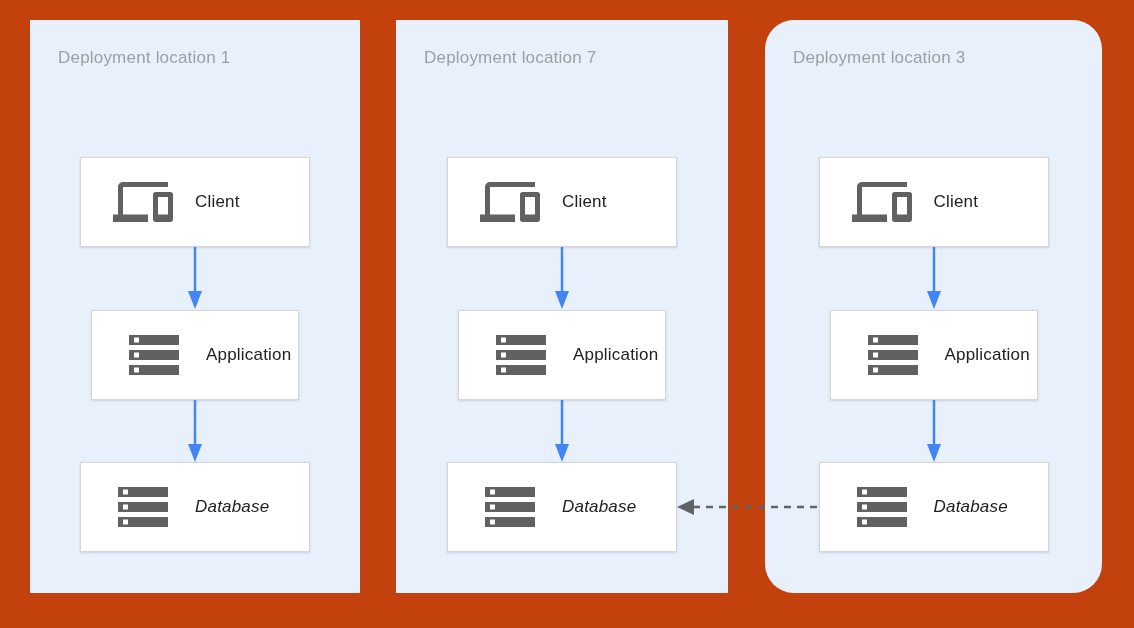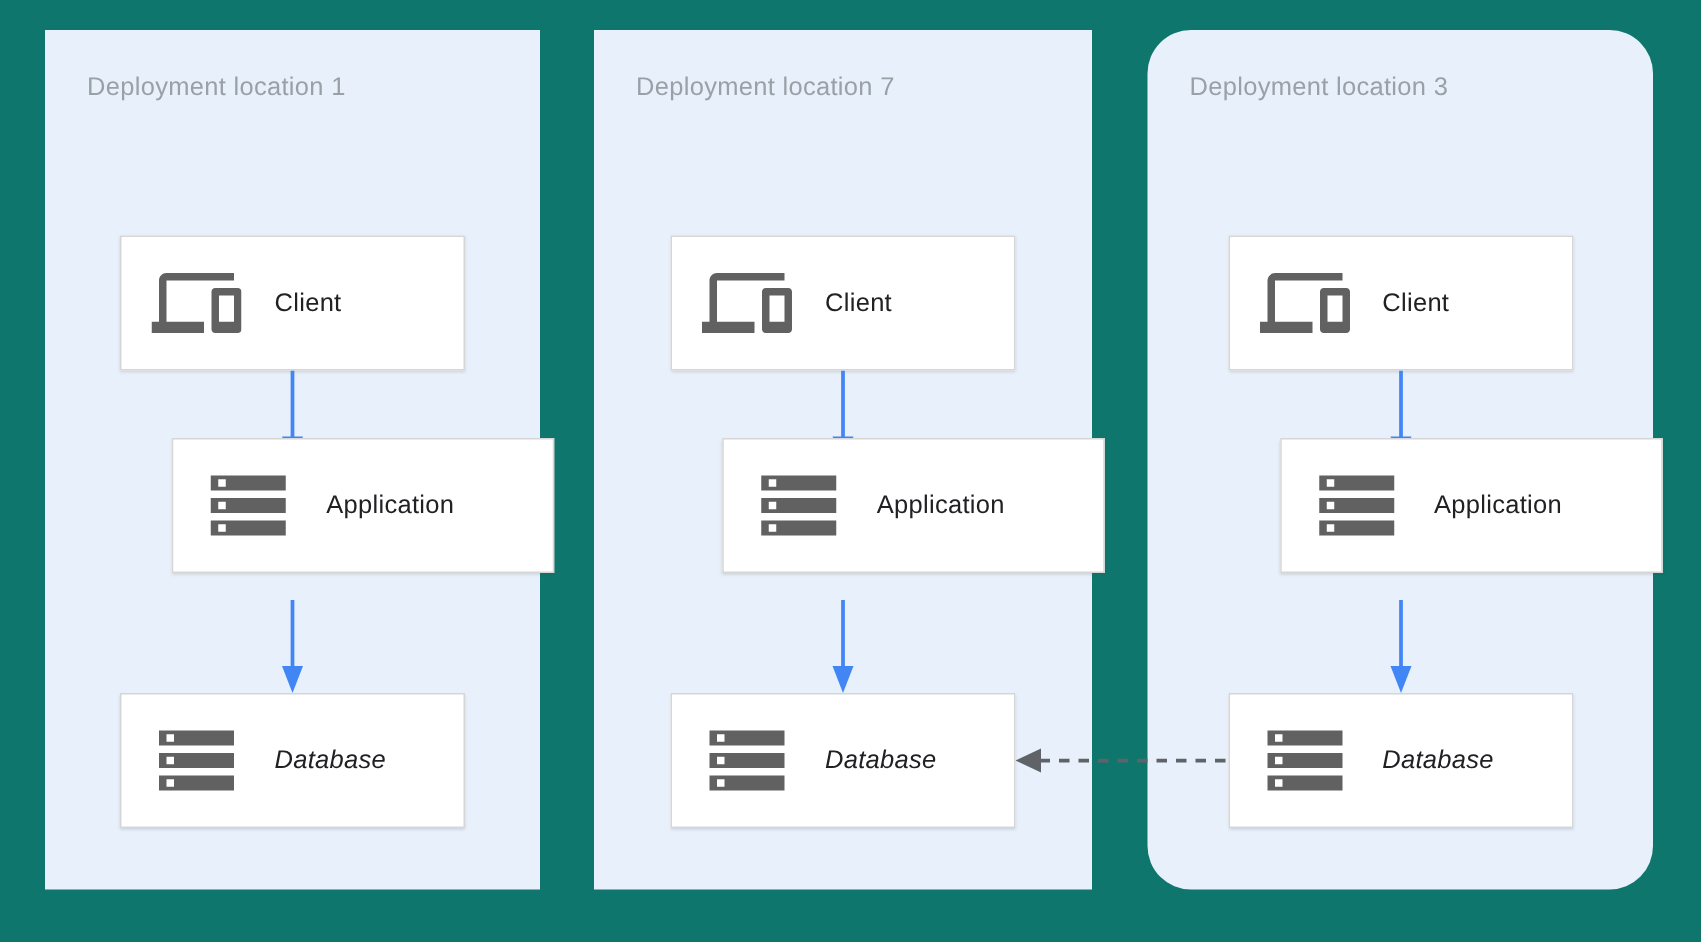--- a/index.html
+++ b/index.html
@@ -1,17 +1,17 @@
 <!DOCTYPE html>
 <html style="--panel-bg: #e8f1fb; --box-border: #d6d6d6; --title-text: #9aa0a6; --label-text: #212124; --icon: #616161; --arrow: #4285f4; --dashed-arrow: #5f6368;"><head>
 <meta charset="utf-8">
 <style>
   html,body { margin:0; padding:0; background:#ffffff; }
   .page {
-    position:relative; width:1134px; height:628px; background:#0f766e;
+    position:relative; width:1134px; height:628px; background:#c2410c;
     font-family:"Liberation Sans", sans-serif; overflow:hidden;
   }
   .panel {
     position:absolute; top:20px; height:573px;
     background:var(--panel-bg, #e8f1fb);
   }
   .panel-1 { left:30px;  width:330px; }
   .panel-2 { left:396px; width:332px; }
   .panel-3 { left:765px; width:337px;border-radius:29px; }
 
@@ -22,24 +22,24 @@
     white-space:nowrap;
   }
 
   .node {
     position:absolute; left:50%; transform:translateX(-50%);
     height:90px; box-sizing:border-box;
     background:#ffffff;
     border:1px solid var(--box-border, #d6d6d6);
     box-shadow:0 1px 2px rgba(60,64,67,.18);
     display:flex; align-items:center;
-    padding-left:20px; gap:22px;
+    padding-left:32px; gap:22px;
   }
   .node-client      { top:137px; width:230px; }
-  .node-application { top:272px; width:255px;margin-left:47px; }
+  .node-application { top:290px; width:208px; }
   .node-database    { top:442px; width:230px;font-style:italic; }
 
   .node-icon { width:60px; height:60px; flex:none; fill:var(--icon, #616161); }
   .node-label { font-size:17px; color:var(--label-text, #212124); letter-spacing:.2px; white-space:nowrap; }
 
   .v-arrow {
     position:absolute; left:50%; transform:translateX(-50%);
     width:16px; height:62px;
   }
   .v-arrow-1 { top:227px; }

